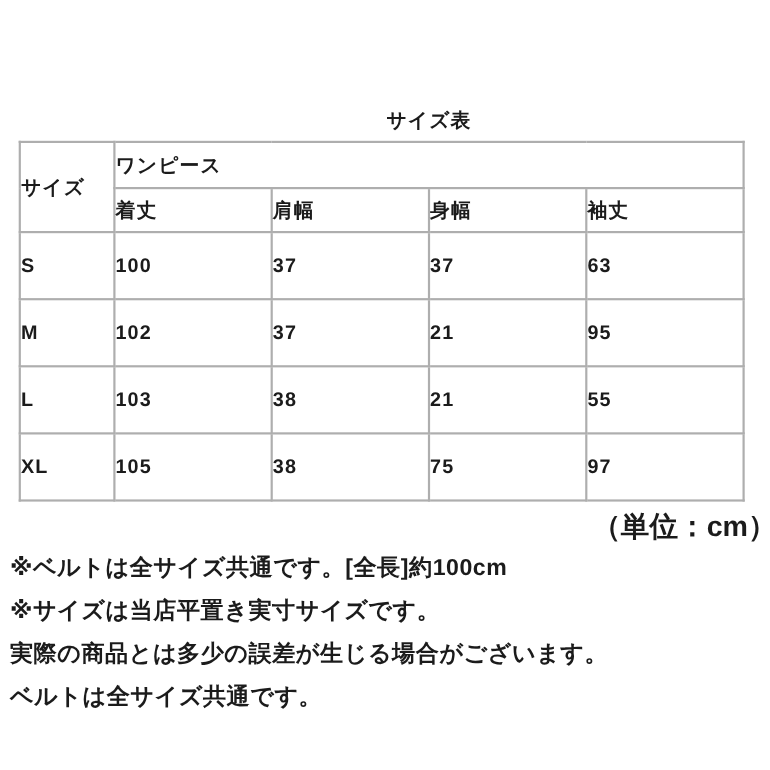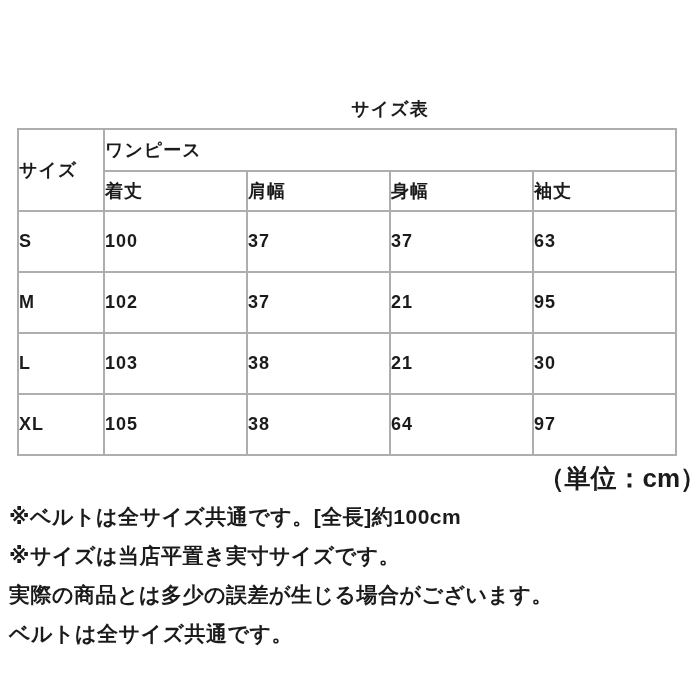--- a/index.html
+++ b/index.html
@@ -108,27 +108,27 @@
         <td>102</td>
         <td>37</td>
         <td>21</td>
         <td>95</td>
       </tr>
       <tr class="data-row">
         <td>L</td>
         <td>103</td>
         <td>38</td>
         <td>21</td>
-        <td>30</td>
+        <td>55</td>
       </tr>
       <tr class="data-row">
         <td>XL</td>
         <td>105</td>
         <td>38</td>
-        <td>64</td>
+        <td>75</td>
         <td>97</td>
       </tr>
     </tbody>
   </table>
 
   <div class="unit-note">（単位：cm）</div>
 
   <div class="notes">
     <div>※ベルトは全サイズ共通です。[全長]約100cm</div>
     <div>※サイズは当店平置き実寸サイズです。</div>

